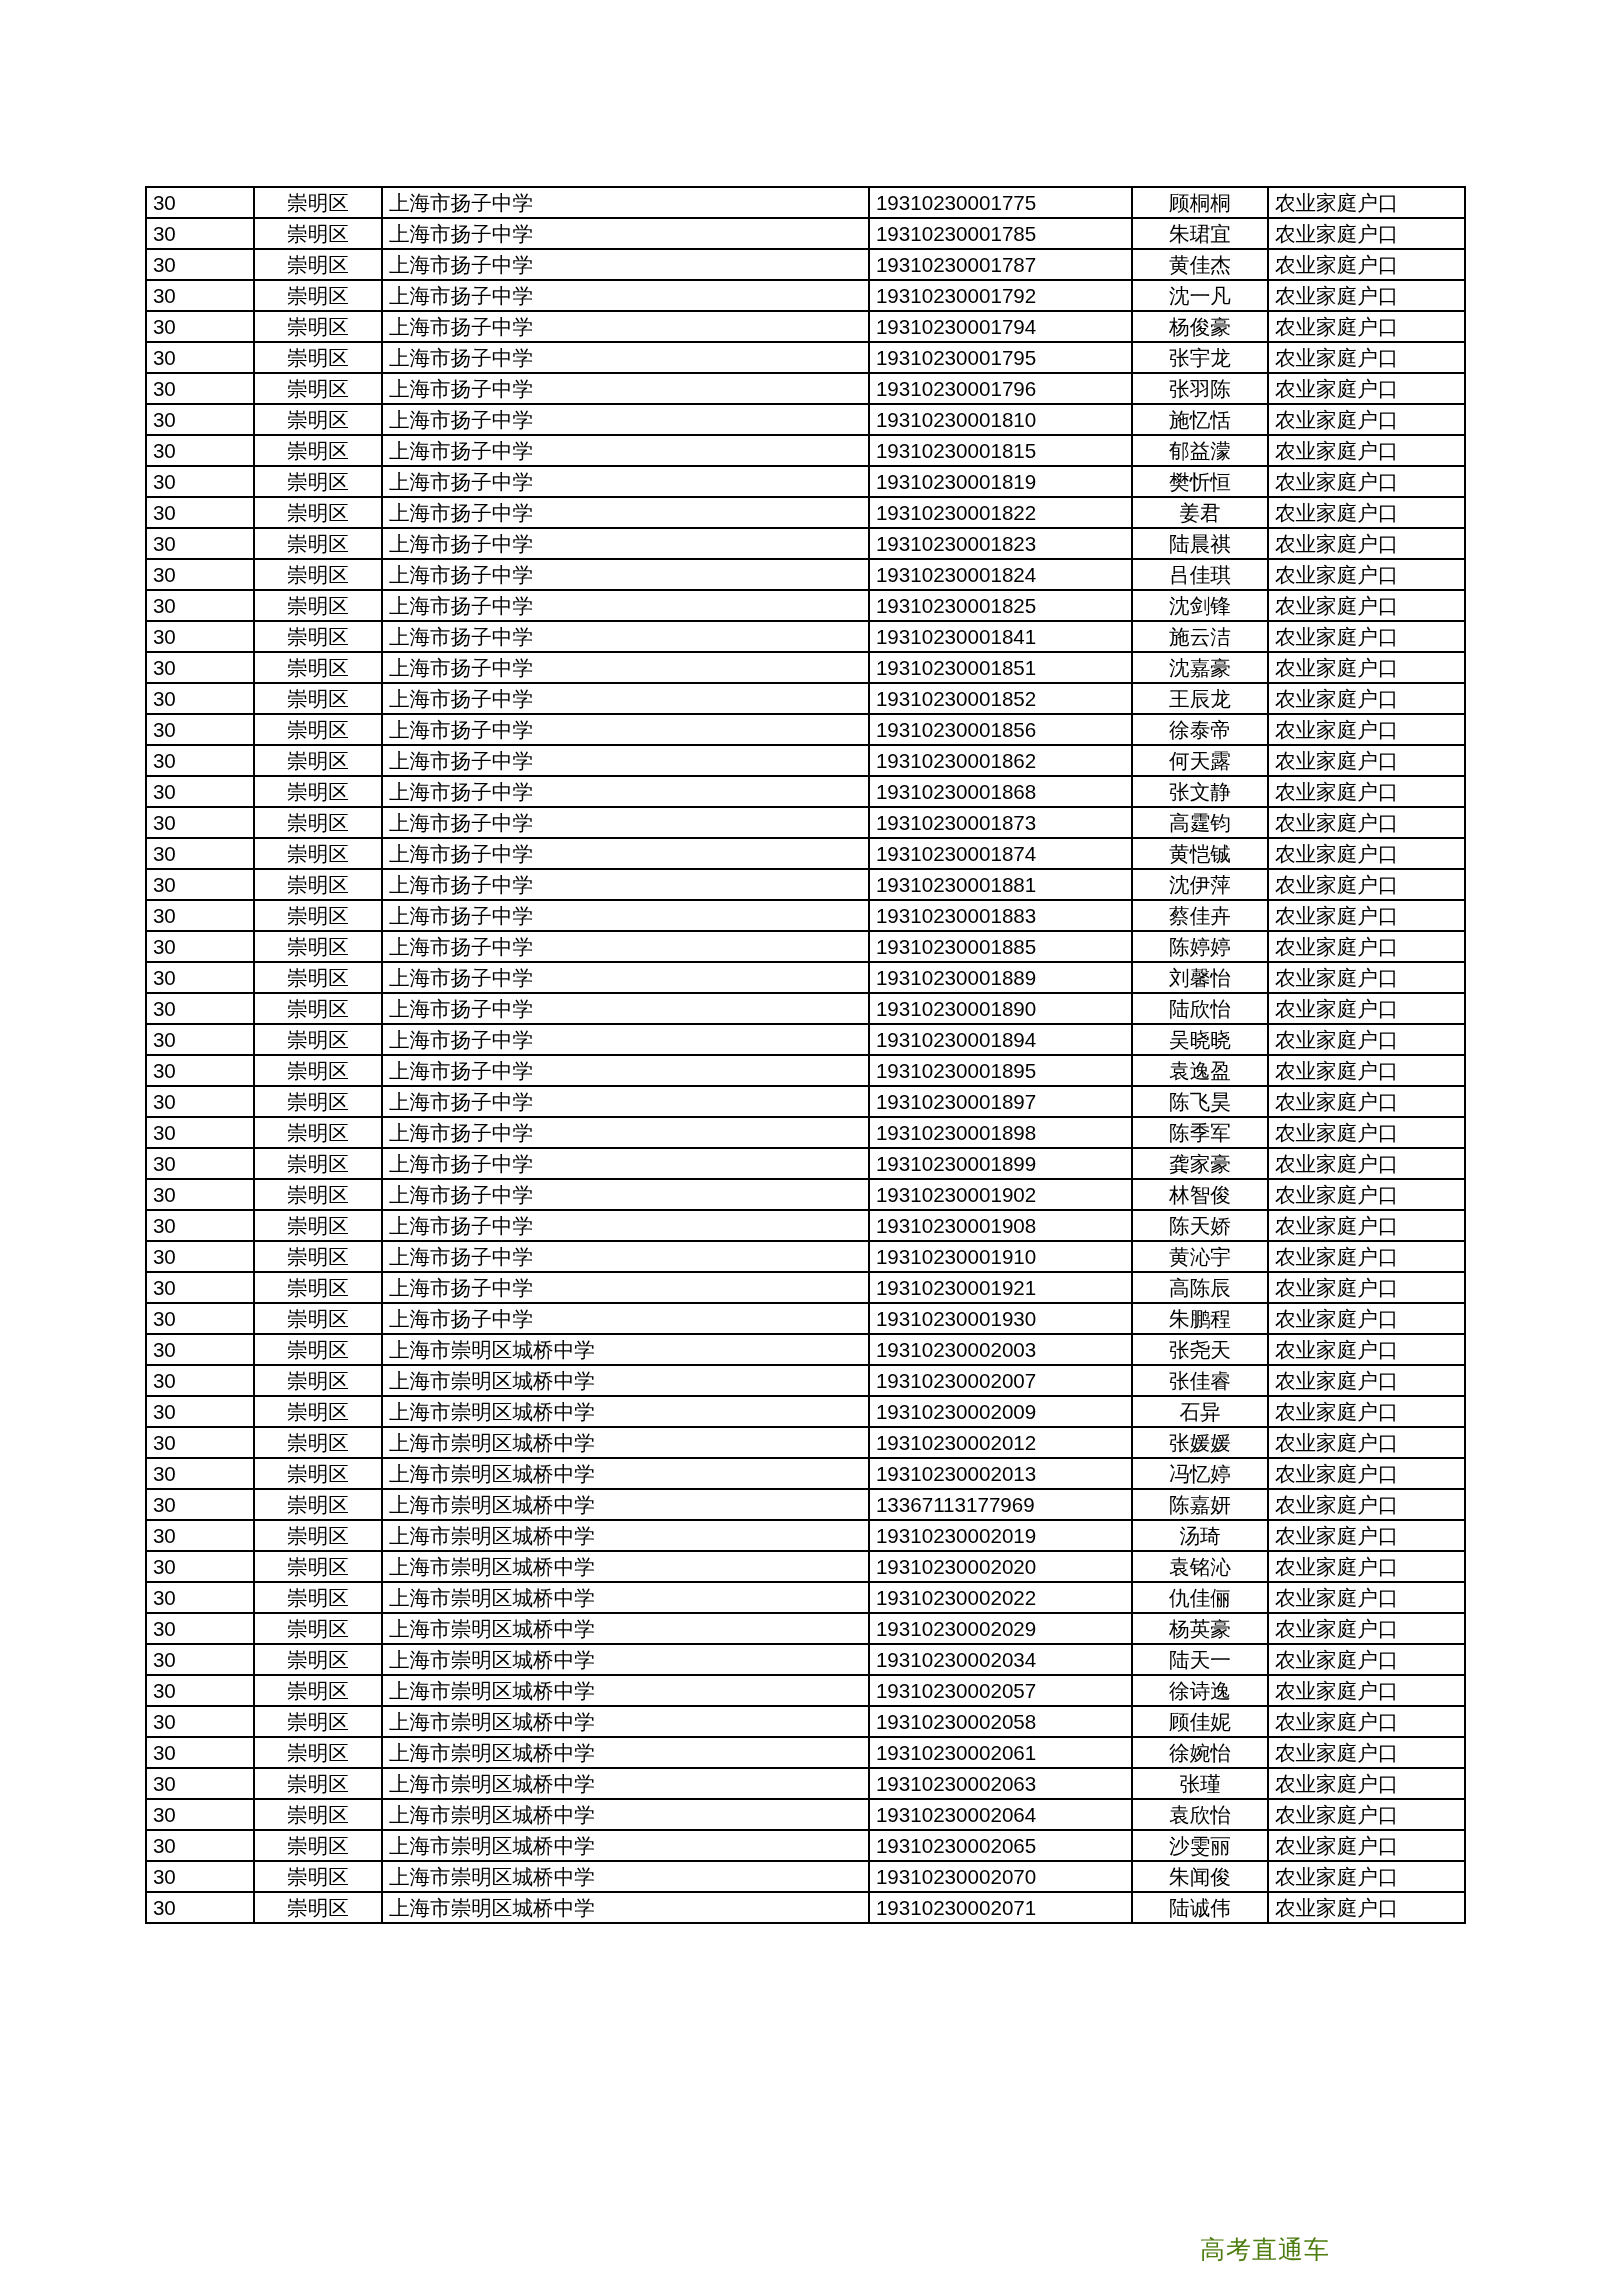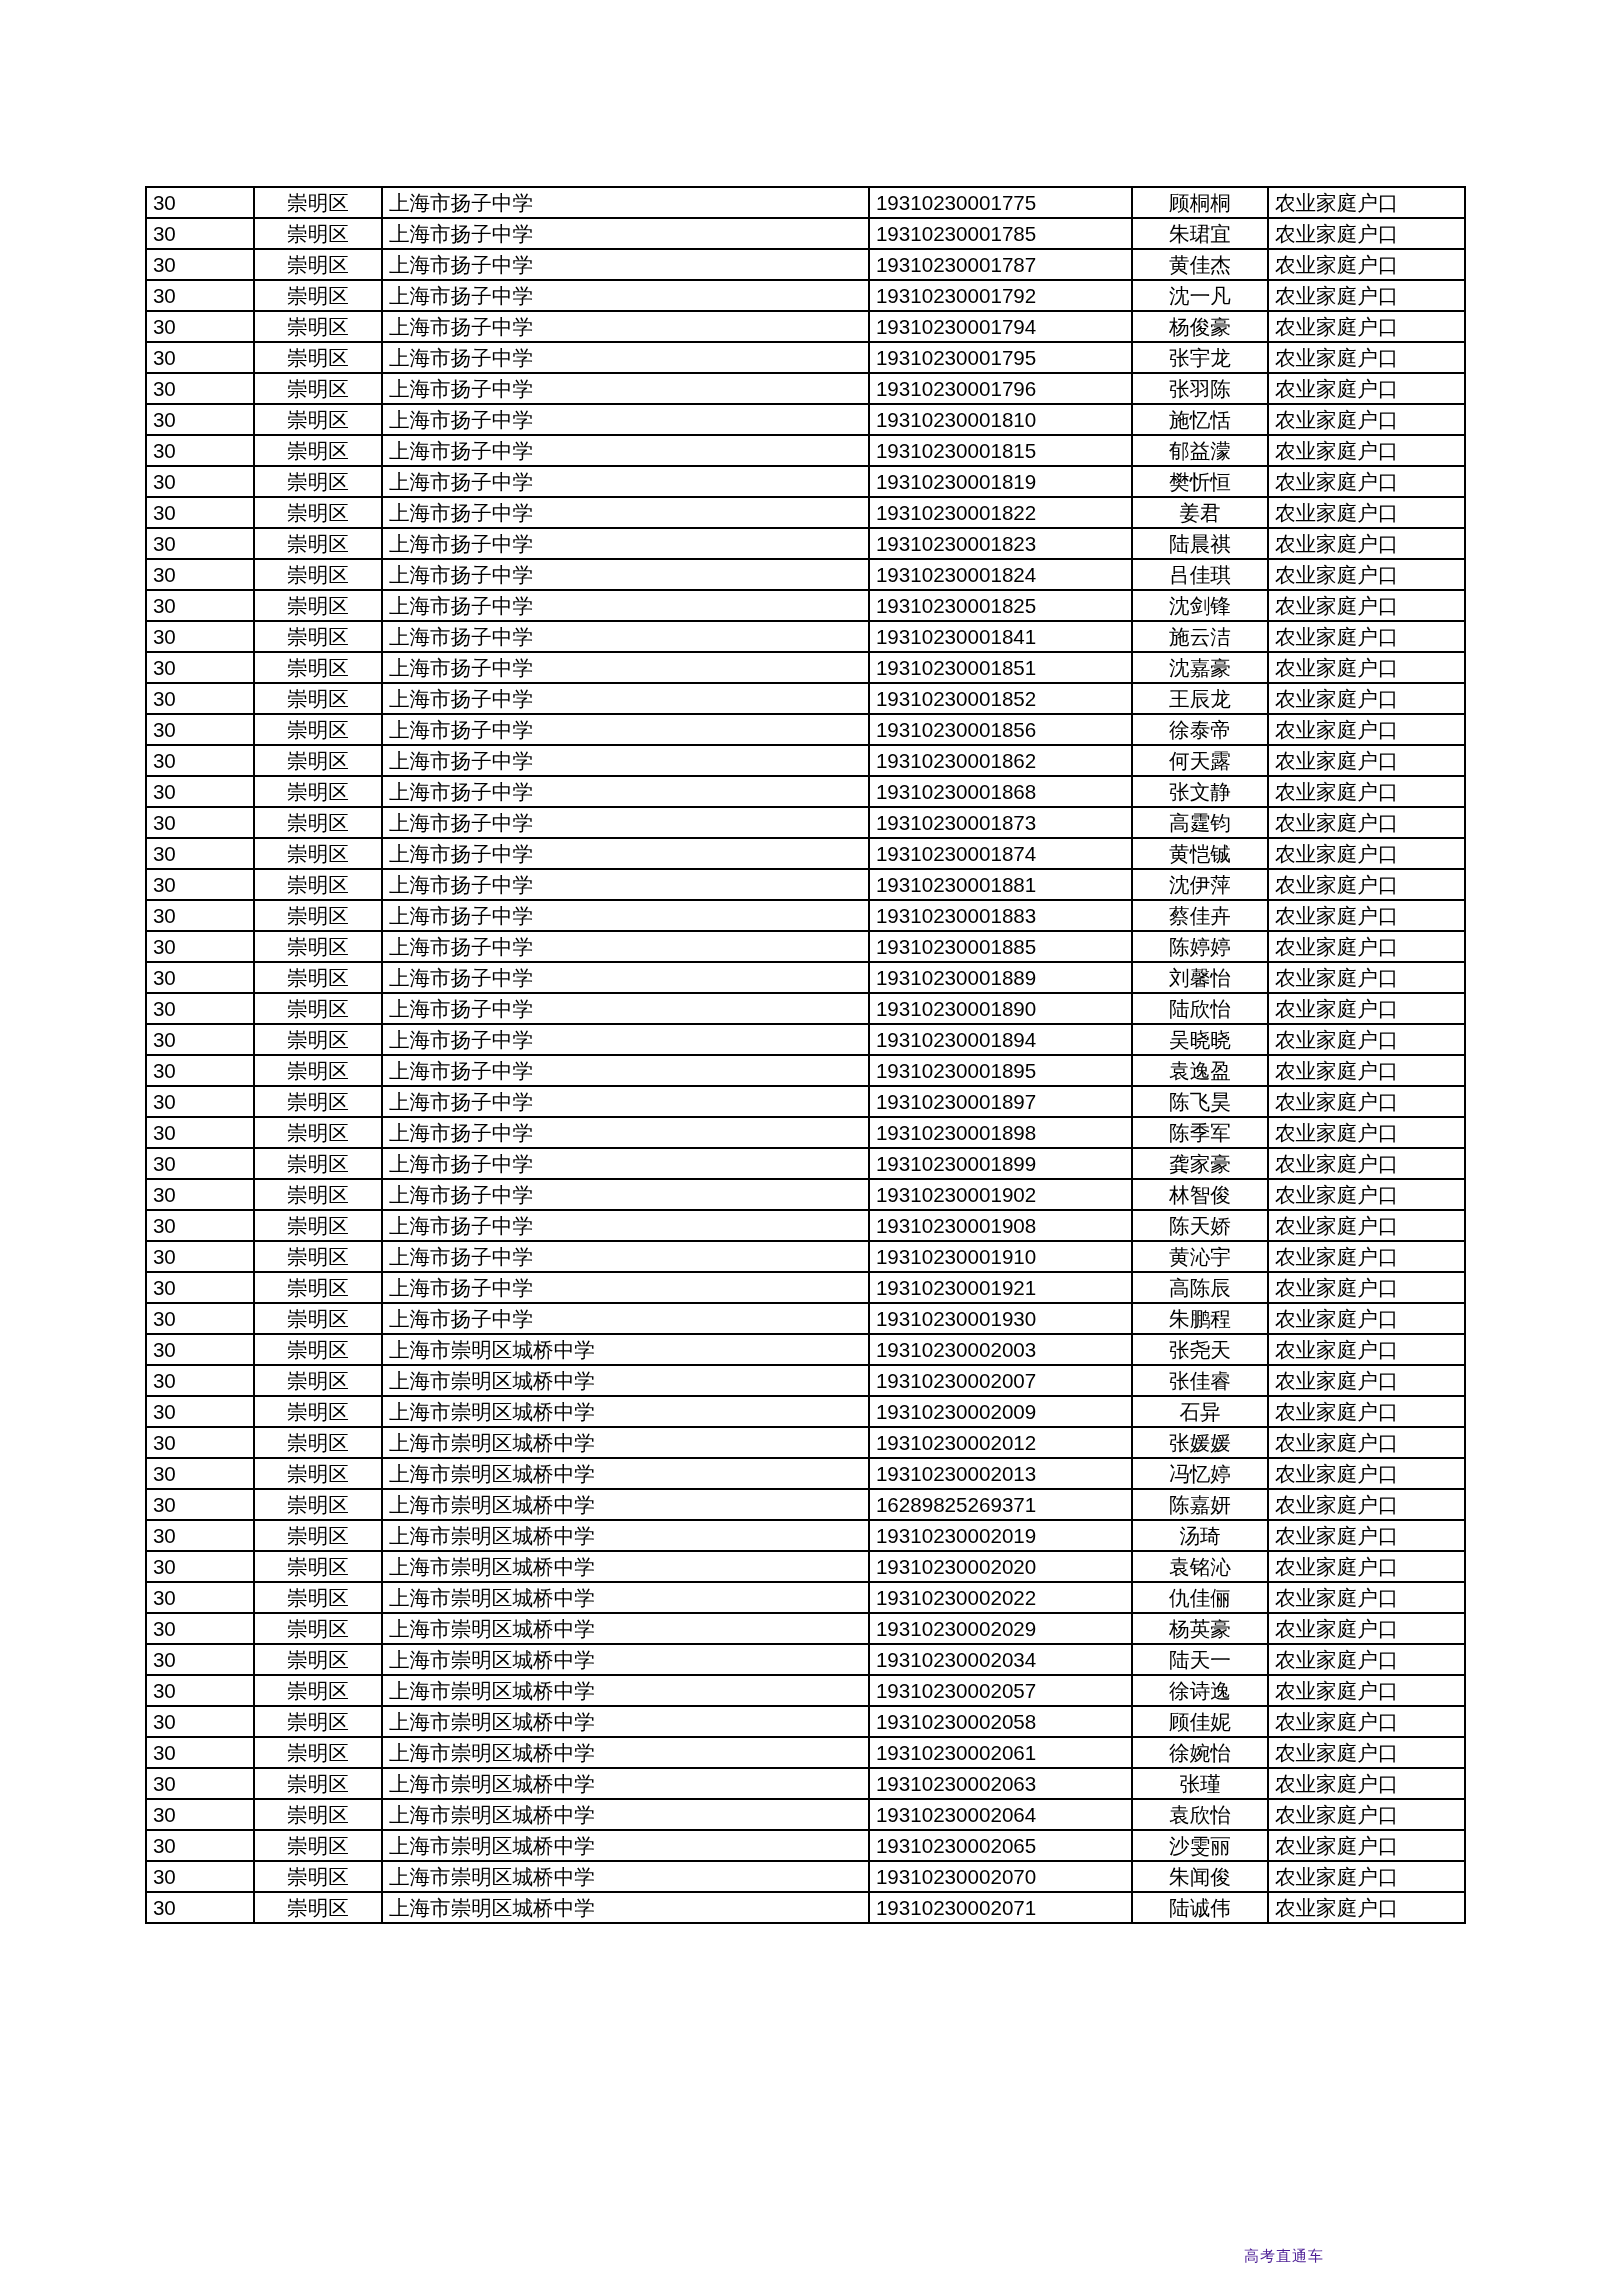--- a/index.html
+++ b/index.html
@@ -60,24 +60,24 @@
 
   td.cell-serial   { text-align: left; }
   td.cell-district { text-align: center; }
   td.cell-school   { text-align: left; }
   td.cell-examid   { text-align: left; letter-spacing: 0px; }
   td.cell-name     { text-align: center; }
   td.cell-hukou    { text-align: left; }
 
   #watermark {
     position: absolute;
-    right: 78px;
+    right: 72px;
     bottom: 27.4px;
-    font-size: 15px;
-    color: #4c1d95;
+    font-size: 25px;
+    color: #4d7c0f;
     font-family: "DejaVu Sans", "Liberation Sans", sans-serif;
     letter-spacing: 1px;
     white-space: nowrap;
   }
 </style>
 </head>
 <body>
 
 <div id="page">
 
@@ -425,21 +425,21 @@
             <td class="cell-district">崇明区</td>
             <td class="cell-school">上海市崇明区城桥中学</td>
             <td class="cell-examid">19310230002013</td>
             <td class="cell-name">冯忆婷</td>
             <td class="cell-hukou">农业家庭户口</td>
           </tr>
           <tr>
             <td class="cell-serial">30</td>
             <td class="cell-district">崇明区</td>
             <td class="cell-school">上海市崇明区城桥中学</td>
-            <td class="cell-examid">16289825269371</td>
+            <td class="cell-examid">13367113177969</td>
             <td class="cell-name">陈嘉妍</td>
             <td class="cell-hukou">农业家庭户口</td>
           </tr>
           <tr>
             <td class="cell-serial">30</td>
             <td class="cell-district">崇明区</td>
             <td class="cell-school">上海市崇明区城桥中学</td>
             <td class="cell-examid">19310230002019</td>
             <td class="cell-name">汤琦</td>
             <td class="cell-hukou">农业家庭户口</td>

